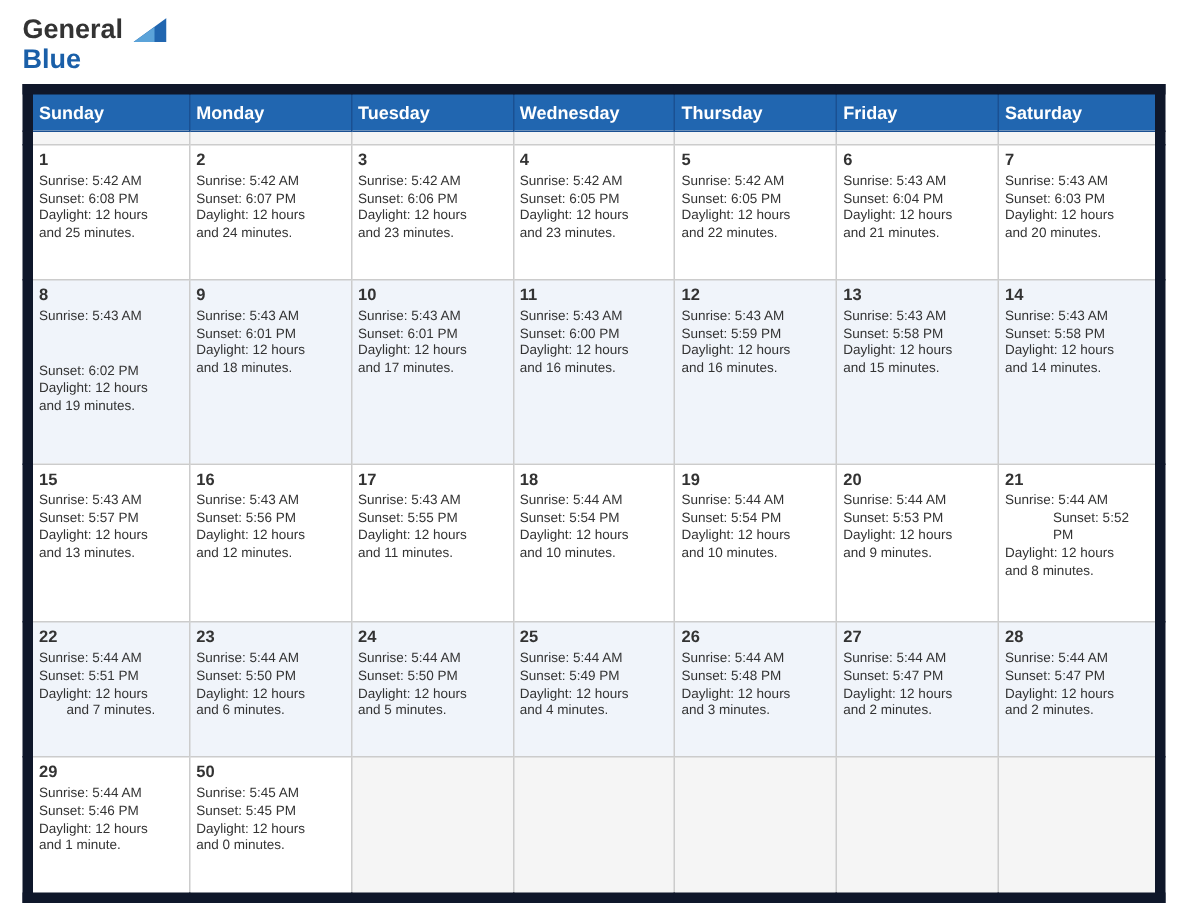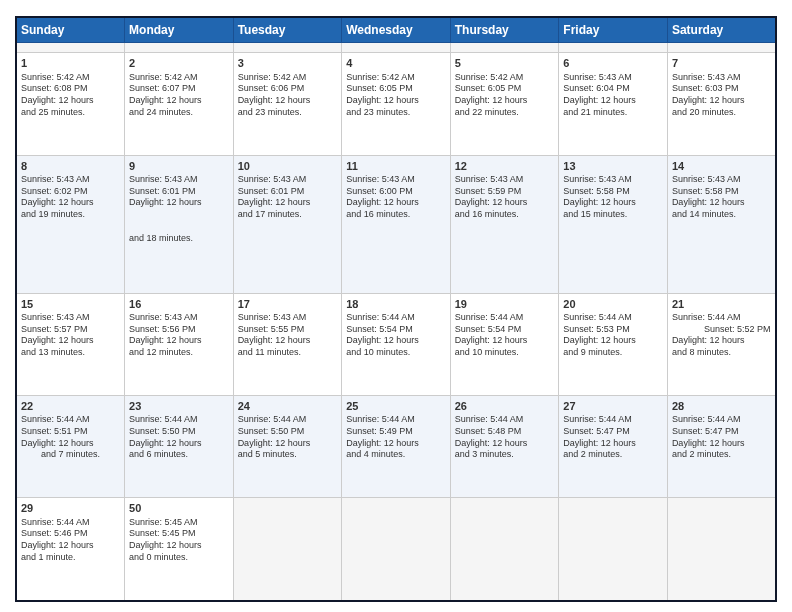--- a/index.html
+++ b/index.html
@@ -50,21 +50,21 @@
       font-weight: bold;
       color: #333;
       line-height: 1.1;
     }
     .location {
       font-size: 13px;
       color: #555;
     }
     .calendar {
       flex: 1;
-      border: 2px solid #0f172a;
+      border: 7px solid #0f172a;
       border-collapse: collapse;
       width: 100%;
       table-layout: fixed;
     }
     .calendar th {
       background: #2166b0;
       color: #fff;
       font-size: 12px;
       font-weight: bold;
       padding: 5px 4px;
@@ -94,20 +94,32 @@
     }
     .row-shade td:not(.empty) {
       background: #f0f4fa;
     }
   </style>
 </head>
 <body>
 
 <div class="page">
   <div class="header">
+    <div class="logo">
+      <div style="display:flex;align-items:center;">
+        <span class="logo-text">
+          <span>General</span>
+          <svg class="logo-icon" viewBox="0 0 22 16" xmlns="http://www.w3.org/2000/svg">
+            <polygon points="0,16 22,0 22,16" fill="#2166b0"></polygon>
+            <polygon points="0,16 14,6 14,16" fill="#5ba3d9"></polygon>
+          </svg>
+        </span>
+      </div>
+      <span class="logo-text logo-blue">Blue</span>
+    </div>
     <div class="title-section">
     </div>
   </div>
 
   <table class="calendar">
     <thead>
       <tr>
         <th>Sunday</th>
         <th>Monday</th>
         <th>Tuesday</th>
@@ -175,30 +187,30 @@
             <span style="display: block;">Sunrise: 5:43 AM</span>
             <span style="display: block;">Sunset: 6:03 PM</span>
             <span style="display: block;">Daylight: 12 hours</span>
             <span style="display: block;">and 20 minutes.</span>
           </td>
         </tr>
         <tr class="row-shade">
           <td>
             <span class="day-num">8</span>
             <span style="display: block;">Sunrise: 5:43 AM</span>
-            <span style="display: block;">Sunset: 6:02 PM</span>
+            <span style="display: block; margin-top: 25px;">Sunset: 6:02 PM</span>
             <span style="display: block;">Daylight: 12 hours</span>
             <span style="display: block;">and 19 minutes.</span>
           </td>
           <td>
             <span class="day-num">9</span>
             <span style="display: block;">Sunrise: 5:43 AM</span>
             <span style="display: block;">Sunset: 6:01 PM</span>
             <span style="display: block;">Daylight: 12 hours</span>
-            <span style="display: block; margin-top: 24px;">and 18 minutes.</span>
+            <span style="display: block;">and 18 minutes.</span>
           </td>
           <td>
             <span class="day-num">10</span>
             <span style="display: block;">Sunrise: 5:43 AM</span>
             <span style="display: block;">Sunset: 6:01 PM</span>
             <span style="display: block;">Daylight: 12 hours</span>
             <span style="display: block;">and 17 minutes.</span>
           </td>
           <td>
             <span class="day-num">11</span>

